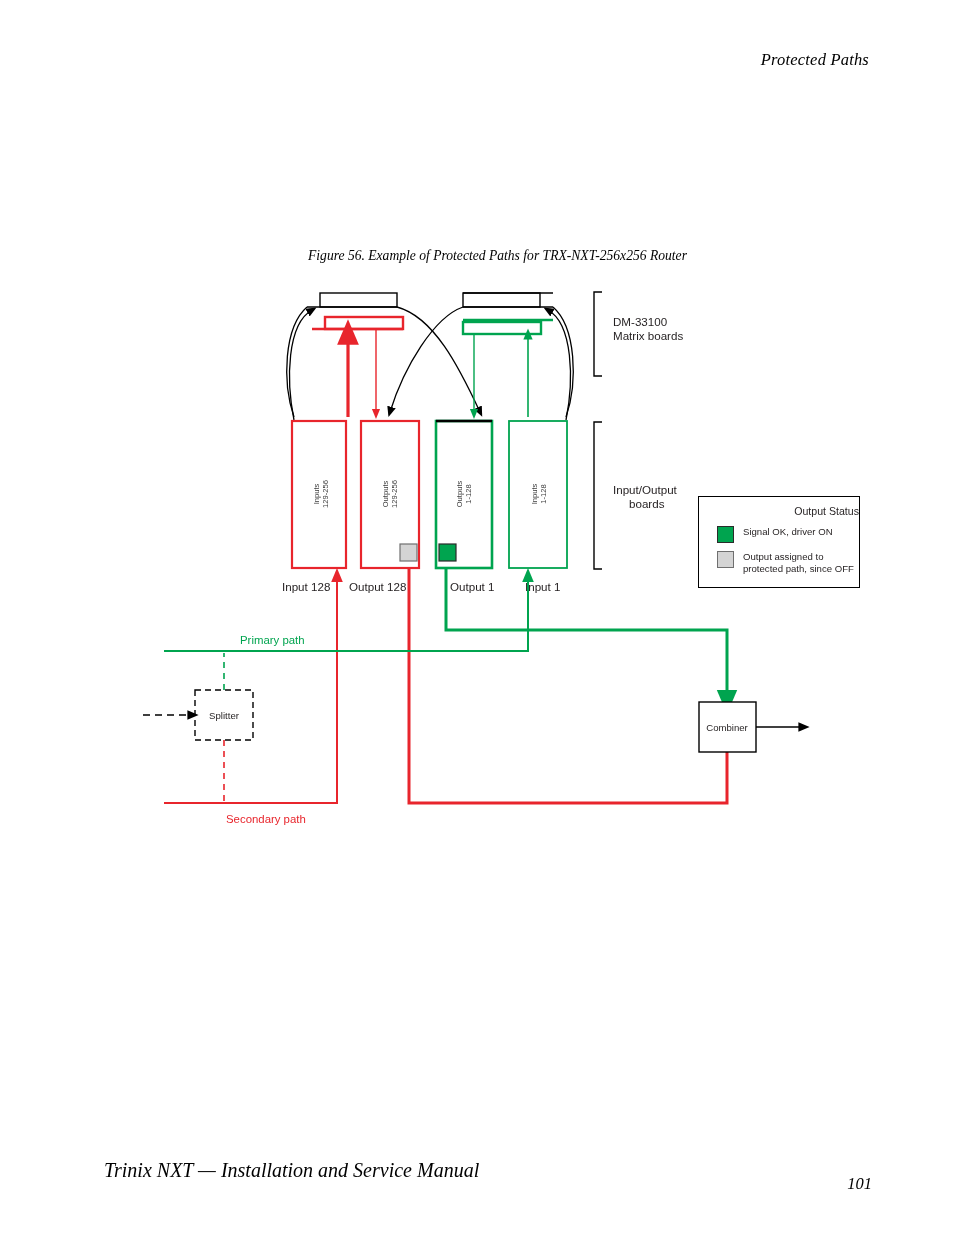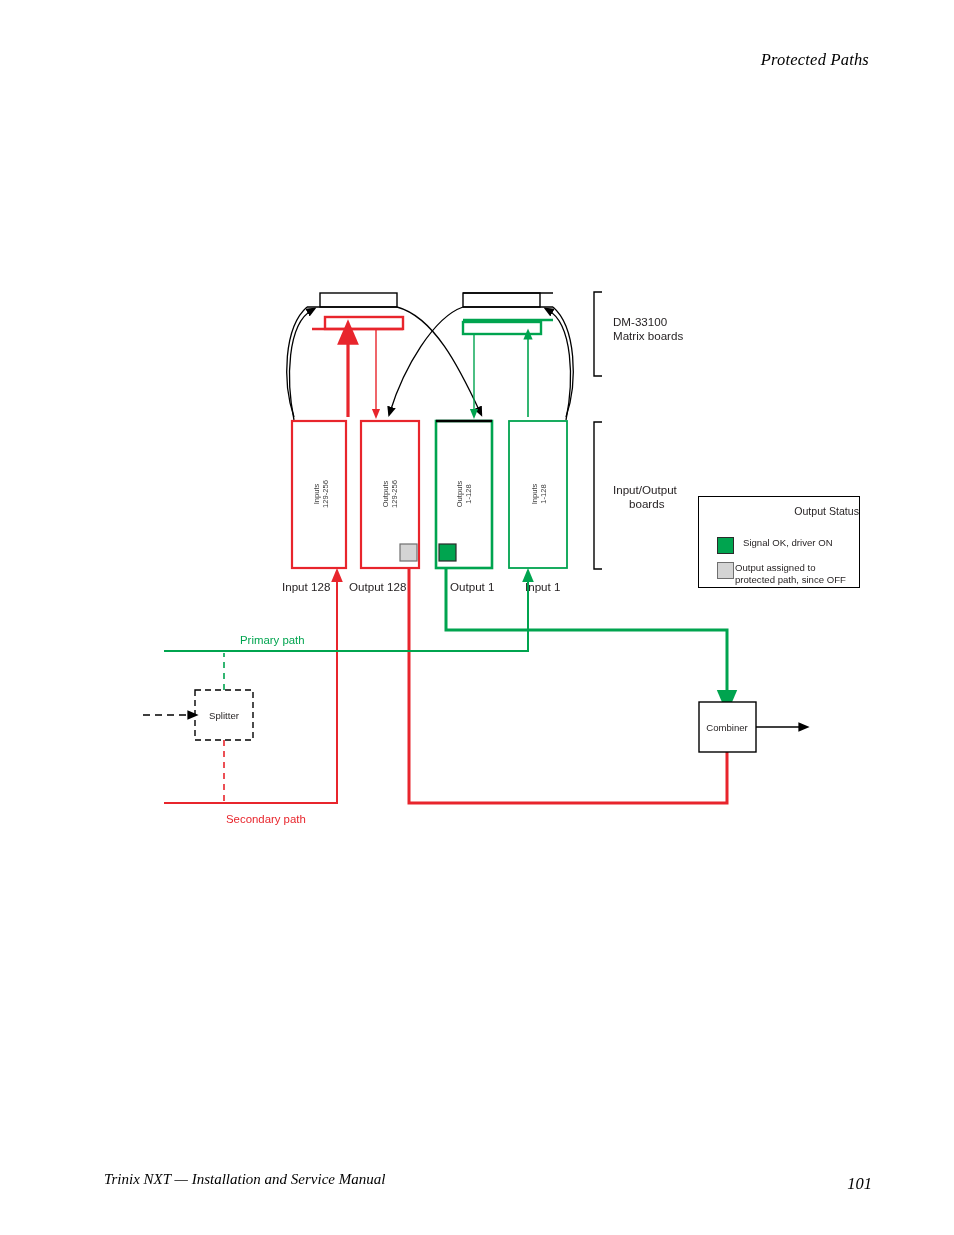--- a/index.html
+++ b/index.html
@@ -17,35 +17,36 @@
         text-align:left;}
   .figcap{position:absolute;left:308px;top:248px;font-style:italic;
           font-size:13.6px;}
 
   
   .figure{position:absolute;left:4px;top:272px;width:954px;height:560px;}
   .figure svg{display:block;}
 
   
   .footer{position:absolute;left:0;right:0;bottom:52px;height:24px;}
-  .foot-left{position:absolute;left:104px;top:12px;font-style:italic;
-             font-size:15px;}
+  .foot-left{position:absolute;left:104px;top:0;font-style:italic;
+             font-size:20px;}
   .foot-right{position:absolute;right:82px;top:15px;font-style:italic;
               font-size:16.5px;}
 </style>
 </head>
 <body>
 
 <div class="page">
 
   <div class="runhead">Protected Paths</div>
 
   <div class="body-col">
   </div>
 
+  <div class="figcap">Figure 56.  Example of Protected Paths for TRX-NXT-256x256 Router</div>
 
   <div class="figure">
   <svg width="954" height="560" viewBox="0 0 954 560" xmlns="http://www.w3.org/2000/svg">
     <defs>
       <marker id="arrRed" markerWidth="8" markerHeight="8" refX="4" refY="4" orient="auto">
         <path d="M0,0.6 L8,4 L0,7.4 z" fill="#E8252C"></path>
       </marker>
       <marker id="arrGrn" markerWidth="8" markerHeight="8" refX="4" refY="4" orient="auto">
         <path d="M0,0.6 L8,4 L0,7.4 z" fill="#00A44F"></path>
       </marker>
@@ -177,27 +178,27 @@
     <g>
       <rect x="694" y="497" width="162" height="0" fill="none"></rect>
     </g>
   </svg>
 
   <div style="position:absolute;left:694px;top:224px;width:162px;height:92px;
               background:#fff;border:1.6px solid #000;box-sizing:border-box;">
     <div style="text-align:right;font-family:'Liberation Sans',sans-serif;
                 font-size:10.6px;color:#231f20;margin-top:8px;">Output Status</div>
 
-    <div style="display:flex;align-items:flex-start;gap:9px;margin:20px 0 0 18px;">
+    <div style="display:flex;align-items:flex-start;gap:9px;margin:9px 0 0 18px;">
       <span style="width:15px;height:15px;background:#00A44F;border:1px solid #2b2b2b;
                    display:inline-block;flex:none;"></span>
       <span style="font-family:'Liberation Sans',sans-serif;font-size:9.6px;color:#231f20;line-height:12px;">Signal OK, driver ON</span>
     </div>
 
-    <div style="display:flex;align-items:flex-start;gap:1px;margin:8px 0 0 18px;">
+    <div style="display:flex;align-items:flex-start;gap:9px;margin:8px 0 0 18px;">
       <span style="width:15px;height:15px;background:#D4D4D4;border:1px solid #6f6f6f;
                    display:inline-block;flex:none;"></span>
       <span style="font-family:'Liberation Sans',sans-serif;font-size:9.6px;color:#231f20;line-height:12.4px;">
         <span>Output assigned to</span><br>
         <span>protected path, since OFF</span>
       </span>
     </div>
   </div>
   </div>
 

